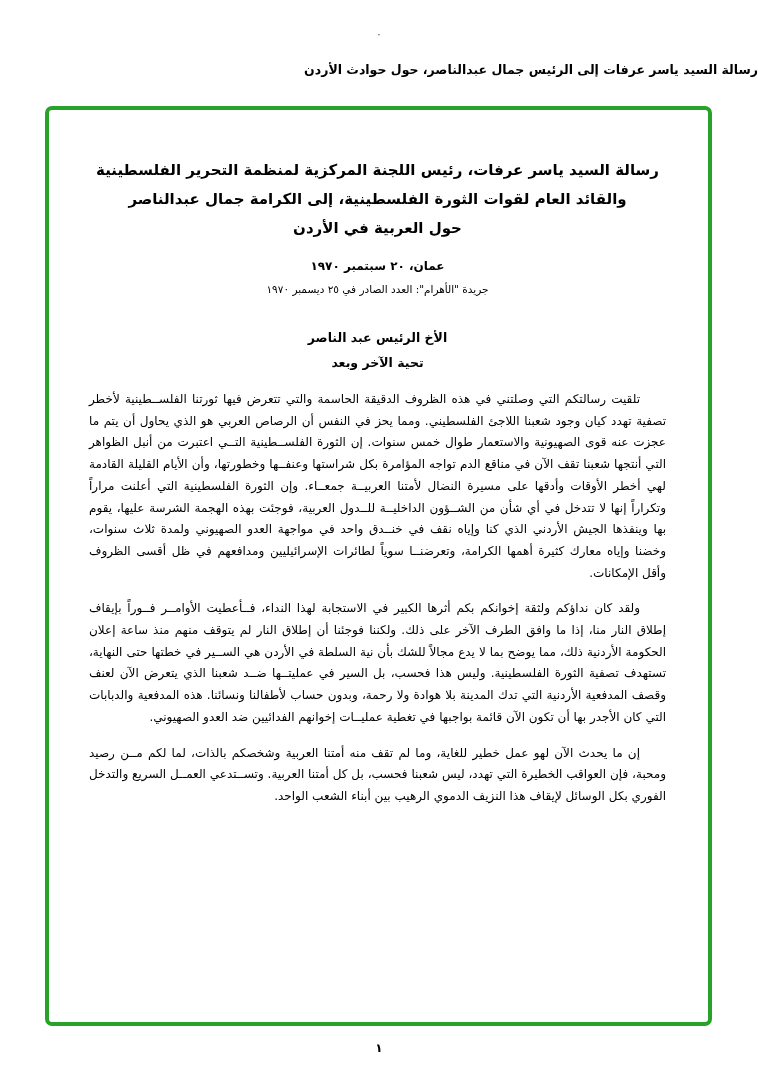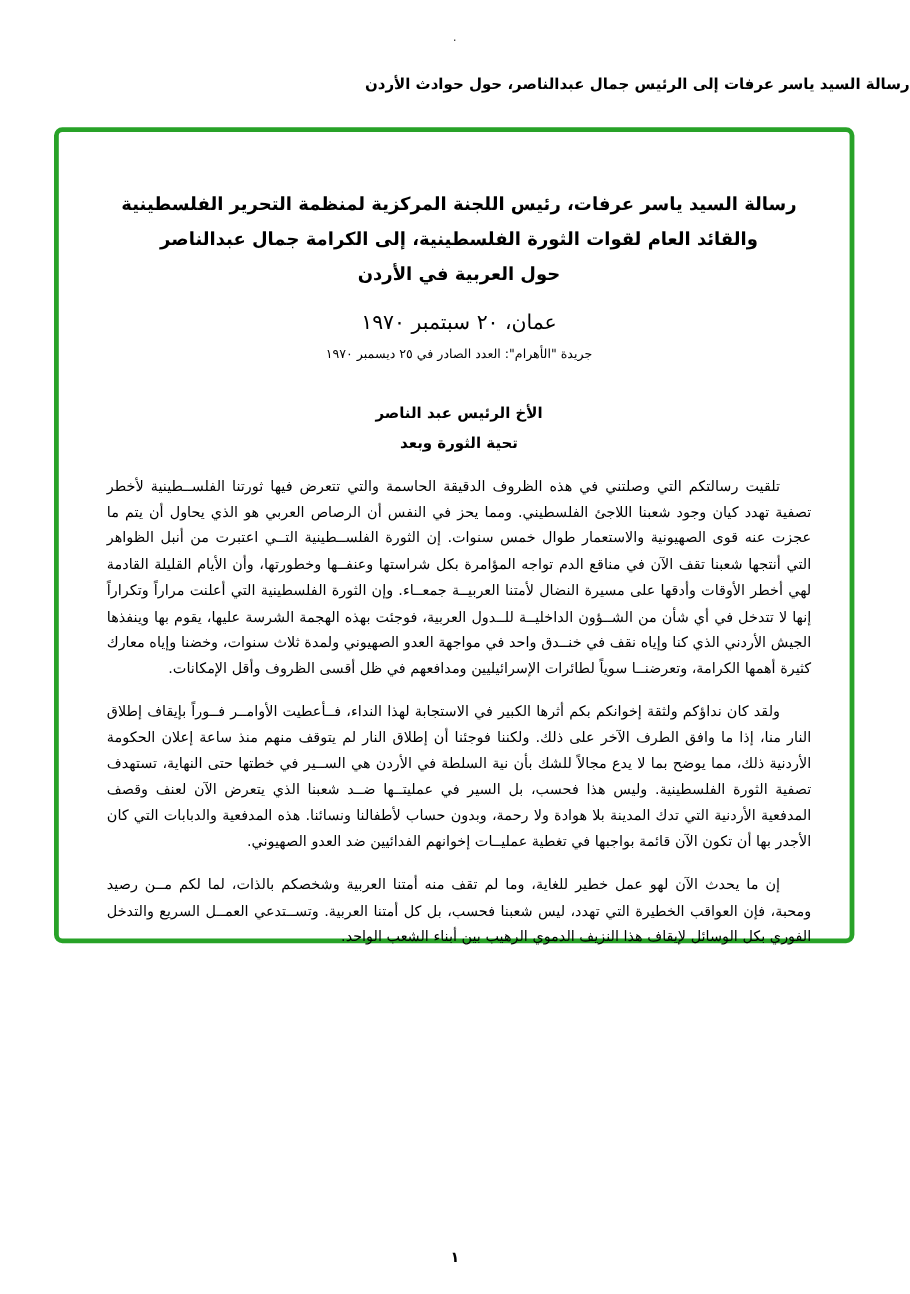--- a/index.html
+++ b/index.html
@@ -32,39 +32,39 @@
     text-align: right;
     direction: rtl;
     font-size: 12.5px;
     font-weight: bold;
   }
   .letter-box {
     position: absolute;
     left: 45px;
     top: 106px;
     width: 667px;
-    height: 680px;
+    height: 920px;
     box-sizing: border-box;
     border: 4px solid #28a228;
     border-radius: 7px;
-    padding: 46px 32px 0 40px;
+    padding: 46px 42px 0 40px;
     background: #ffffff;
   }
   .letter-title {
     direction: rtl;
     text-align: center;
     font-weight: bold;
     font-size: 15px;
     line-height: 29px;
   }
   .date-line {
     direction: rtl;
     text-align: center;
-    font-weight: normal;
-    font-size: 17px;
+    font-weight: bold;
+    font-size: 12px;
     margin-top: 16px;
     letter-spacing: 1px;
   }
   .source-line {
     direction: rtl;
     text-align: center;
     font-size: 10.5px;
     margin-top: 10px;
     letter-spacing: 0.5px;
   }
@@ -108,21 +108,21 @@
     <div>والقائد العام لقوات الثورة الفلسطينية، إلى الكرامة جمال عبدالناصر</div>
     <div>حول العربية في الأردن</div>
   </div>
 
   <div class="date-line">عمان، ٢٠ سبتمبر ١٩٧٠</div>
 
   <div class="source-line">جريدة "الأهرام": العدد الصادر في ٢٥ ديسمبر ١٩٧٠</div>
 
   <div class="salutation-block">
     <div>الأخ الرئيس عبد الناصر</div>
-    <div>تحية الثورة وبعد</div>
+    <div>تحية الآخر وبعد</div>
   </div>
 
   <p class="body-paragraph">تلقيت رسالتكم التي وصلتني في هذه الظروف الدقيقة الحاسمة والتي تتعرض فيها ثورتنا الفلســطينية لأخطر تصفية تهدد كيان وجود شعبنا اللاجئ الفلسطيني. ومما يحز في النفس أن الرصاص العربي هو الذي يحاول أن يتم ما عجزت عنه قوى الصهيونية والاستعمار طوال خمس سنوات. إن الثورة الفلســطينية التــي اعتبرت من أنبل الظواهر التي أنتجها شعبنا تقف الآن في مناقع الدم تواجه المؤامرة بكل شراستها وعنفــها وخطورتها، وأن الأيام القليلة القادمة لهي أخطر الأوقات وأدقها على مسيرة النضال لأمتنا العربيــة جمعــاء. وإن الثورة الفلسطينية التي أعلنت مراراً وتكراراً إنها لا تتدخل في أي شأن من الشــؤون الداخليــة للــدول العربية، فوجئت بهذه الهجمة الشرسة عليها، يقوم بها وينفذها الجيش الأردني الذي كنا وإياه نقف في خنــدق واحد في مواجهة العدو الصهيوني ولمدة ثلاث سنوات، وخضنا وإياه معارك كثيرة أهمها الكرامة، وتعرضنــا سوياً لطائرات الإسرائيليين ومدافعهم في ظل أقسى الظروف وأقل الإمكانات.</p>
 
   <p class="body-paragraph">ولقد كان نداؤكم ولثقة إخوانكم بكم أثرها الكبير في الاستجابة لهذا النداء، فــأعطيت الأوامــر فــوراً بإيقاف إطلاق النار منا، إذا ما وافق الطرف الآخر على ذلك. ولكننا فوجئنا أن إطلاق النار لم يتوقف منهم منذ ساعة إعلان الحكومة الأردنية ذلك، مما يوضح بما لا يدع مجالاً للشك بأن نية السلطة في الأردن هي الســير في خطتها حتى النهاية، تستهدف تصفية الثورة الفلسطينية. وليس هذا فحسب، بل السير في عمليتــها ضــد شعبنا الذي يتعرض الآن لعنف وقصف المدفعية الأردنية التي تدك المدينة بلا هوادة ولا رحمة، وبدون حساب لأطفالنا ونسائنا. هذه المدفعية والدبابات التي كان الأجدر بها أن تكون الآن قائمة بواجبها في تغطية عمليــات إخوانهم الفدائيين ضد العدو الصهيوني.</p>
 
   <p class="body-paragraph">إن ما يحدث الآن لهو عمل خطير للغاية، وما لم تقف منه أمتنا العربية وشخصكم بالذات، لما لكم مــن رصيد ومحبة، فإن العواقب الخطيرة التي تهدد، ليس شعبنا فحسب، بل كل أمتنا العربية. وتســتدعي العمــل السريع والتدخل الفوري بكل الوسائل لإيقاف هذا النزيف الدموي الرهيب بين أبناء الشعب الواحد.</p>
 
 </div>
 

